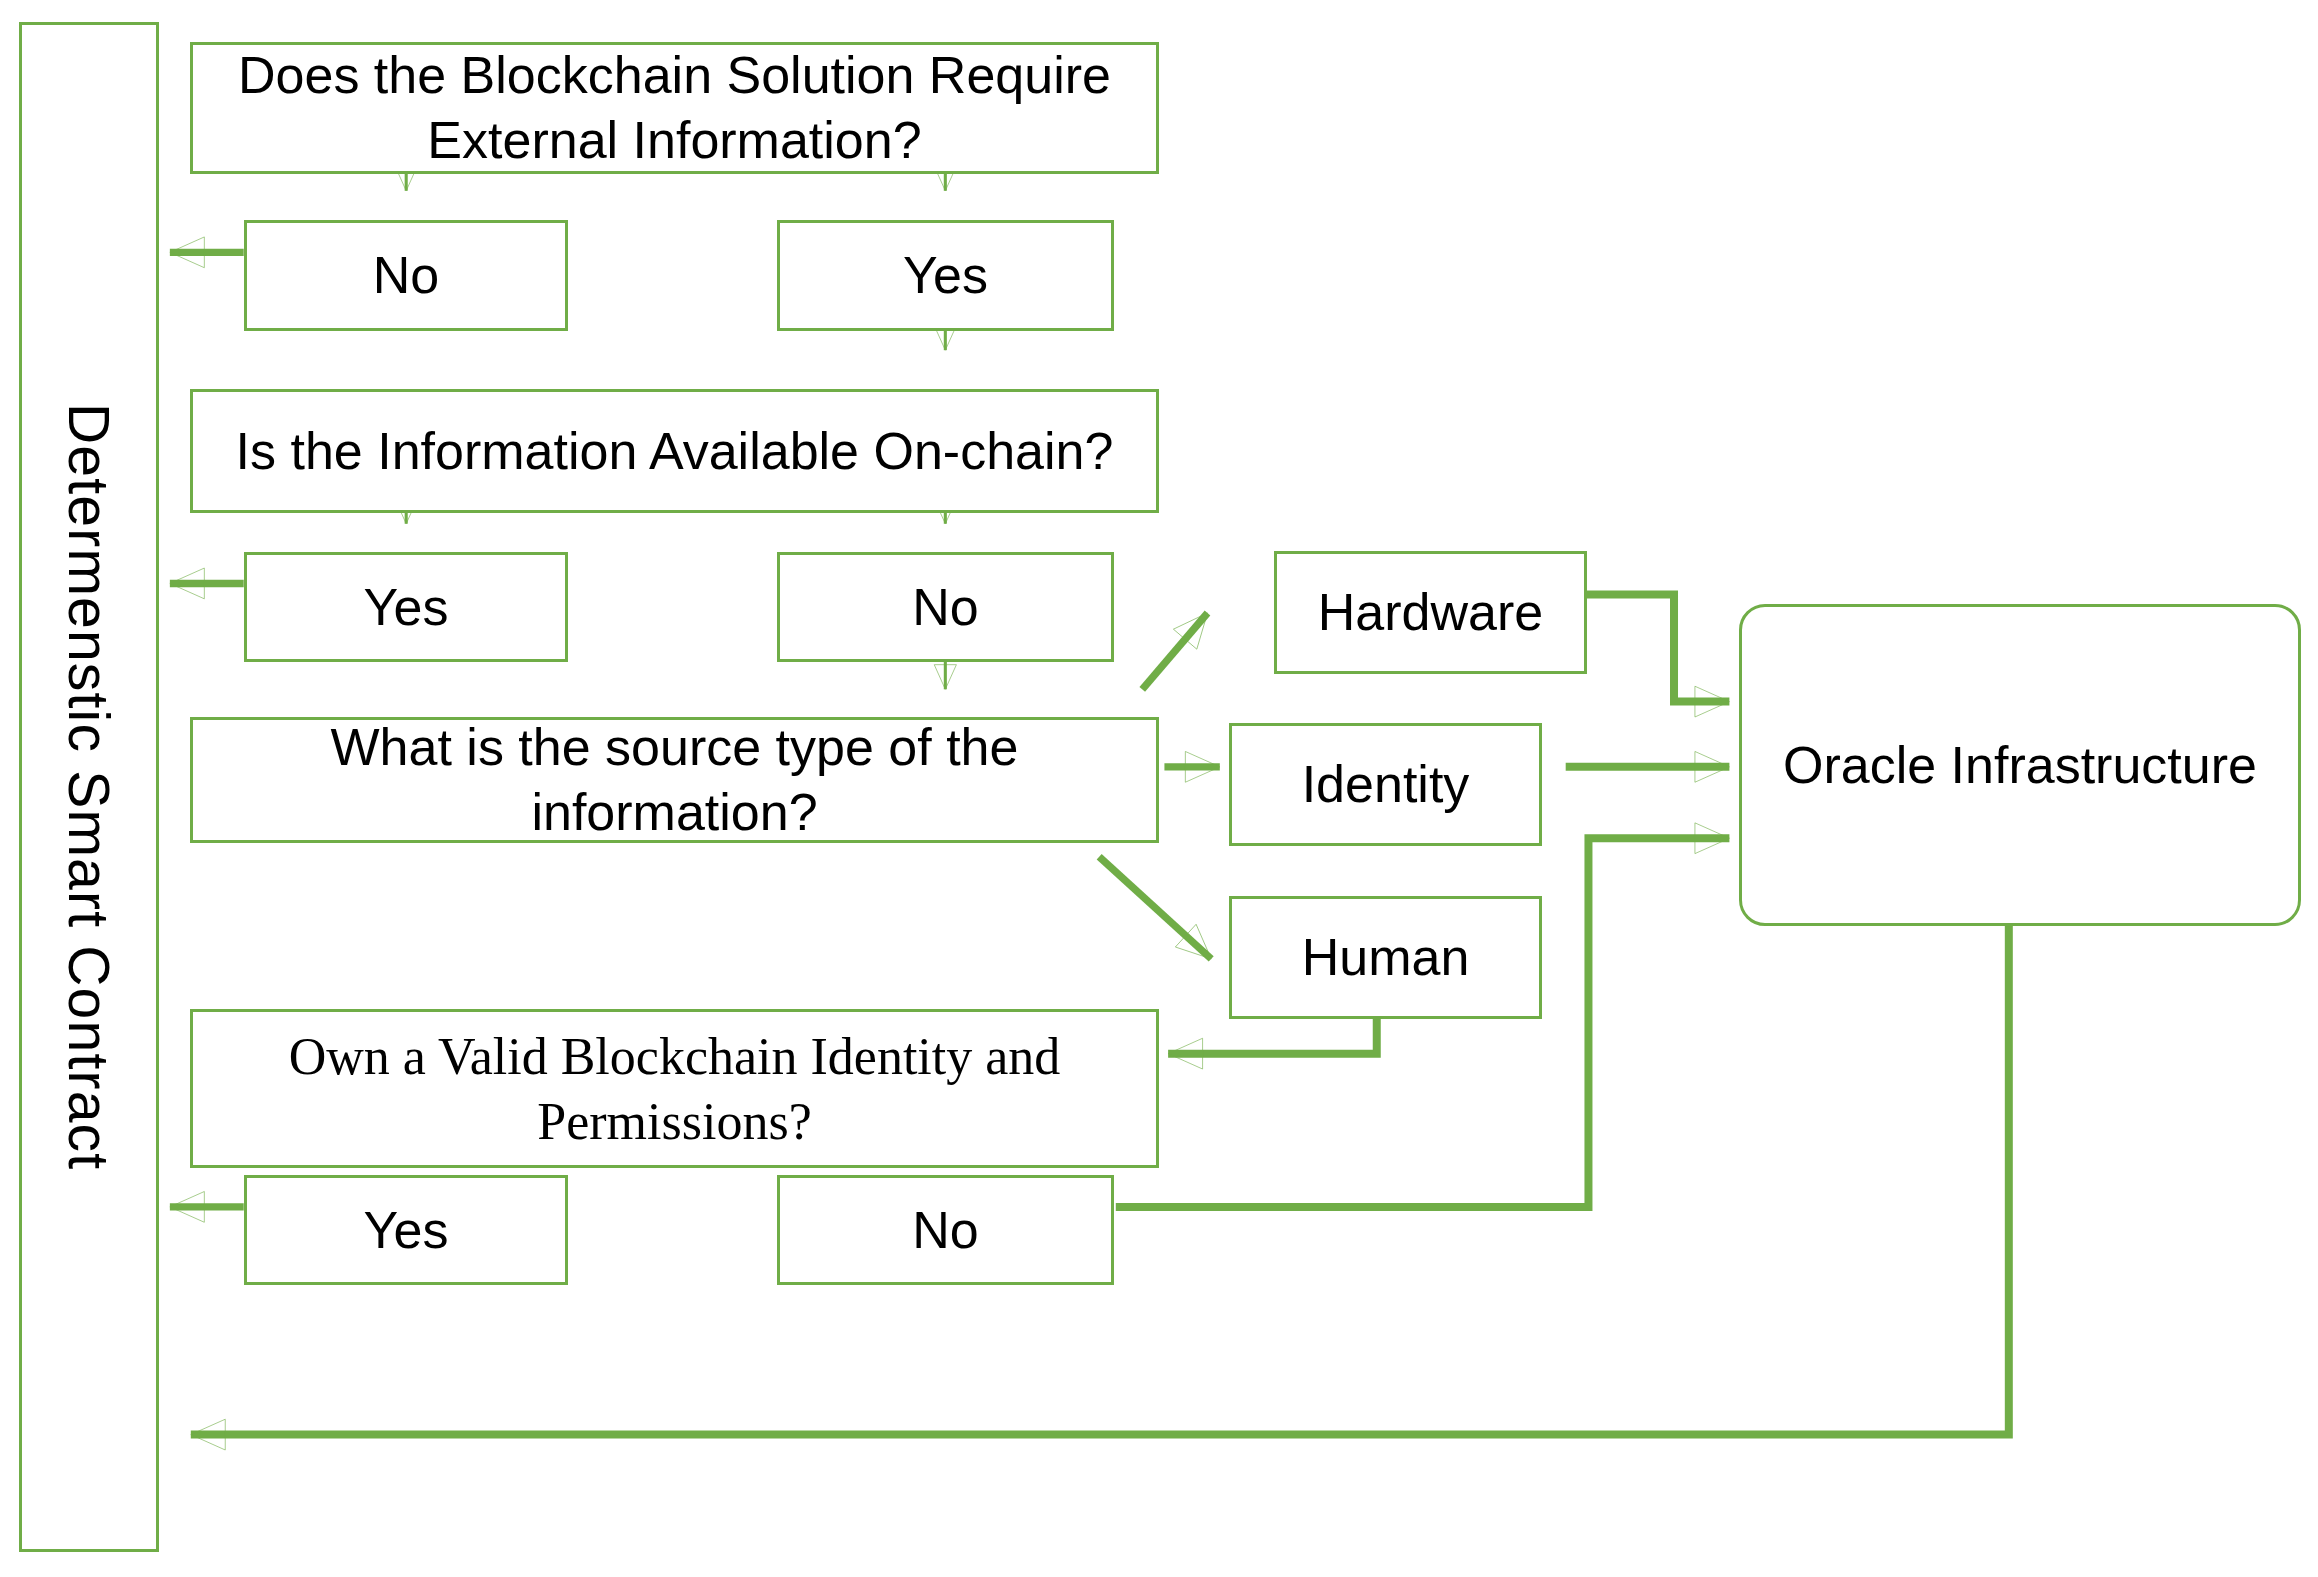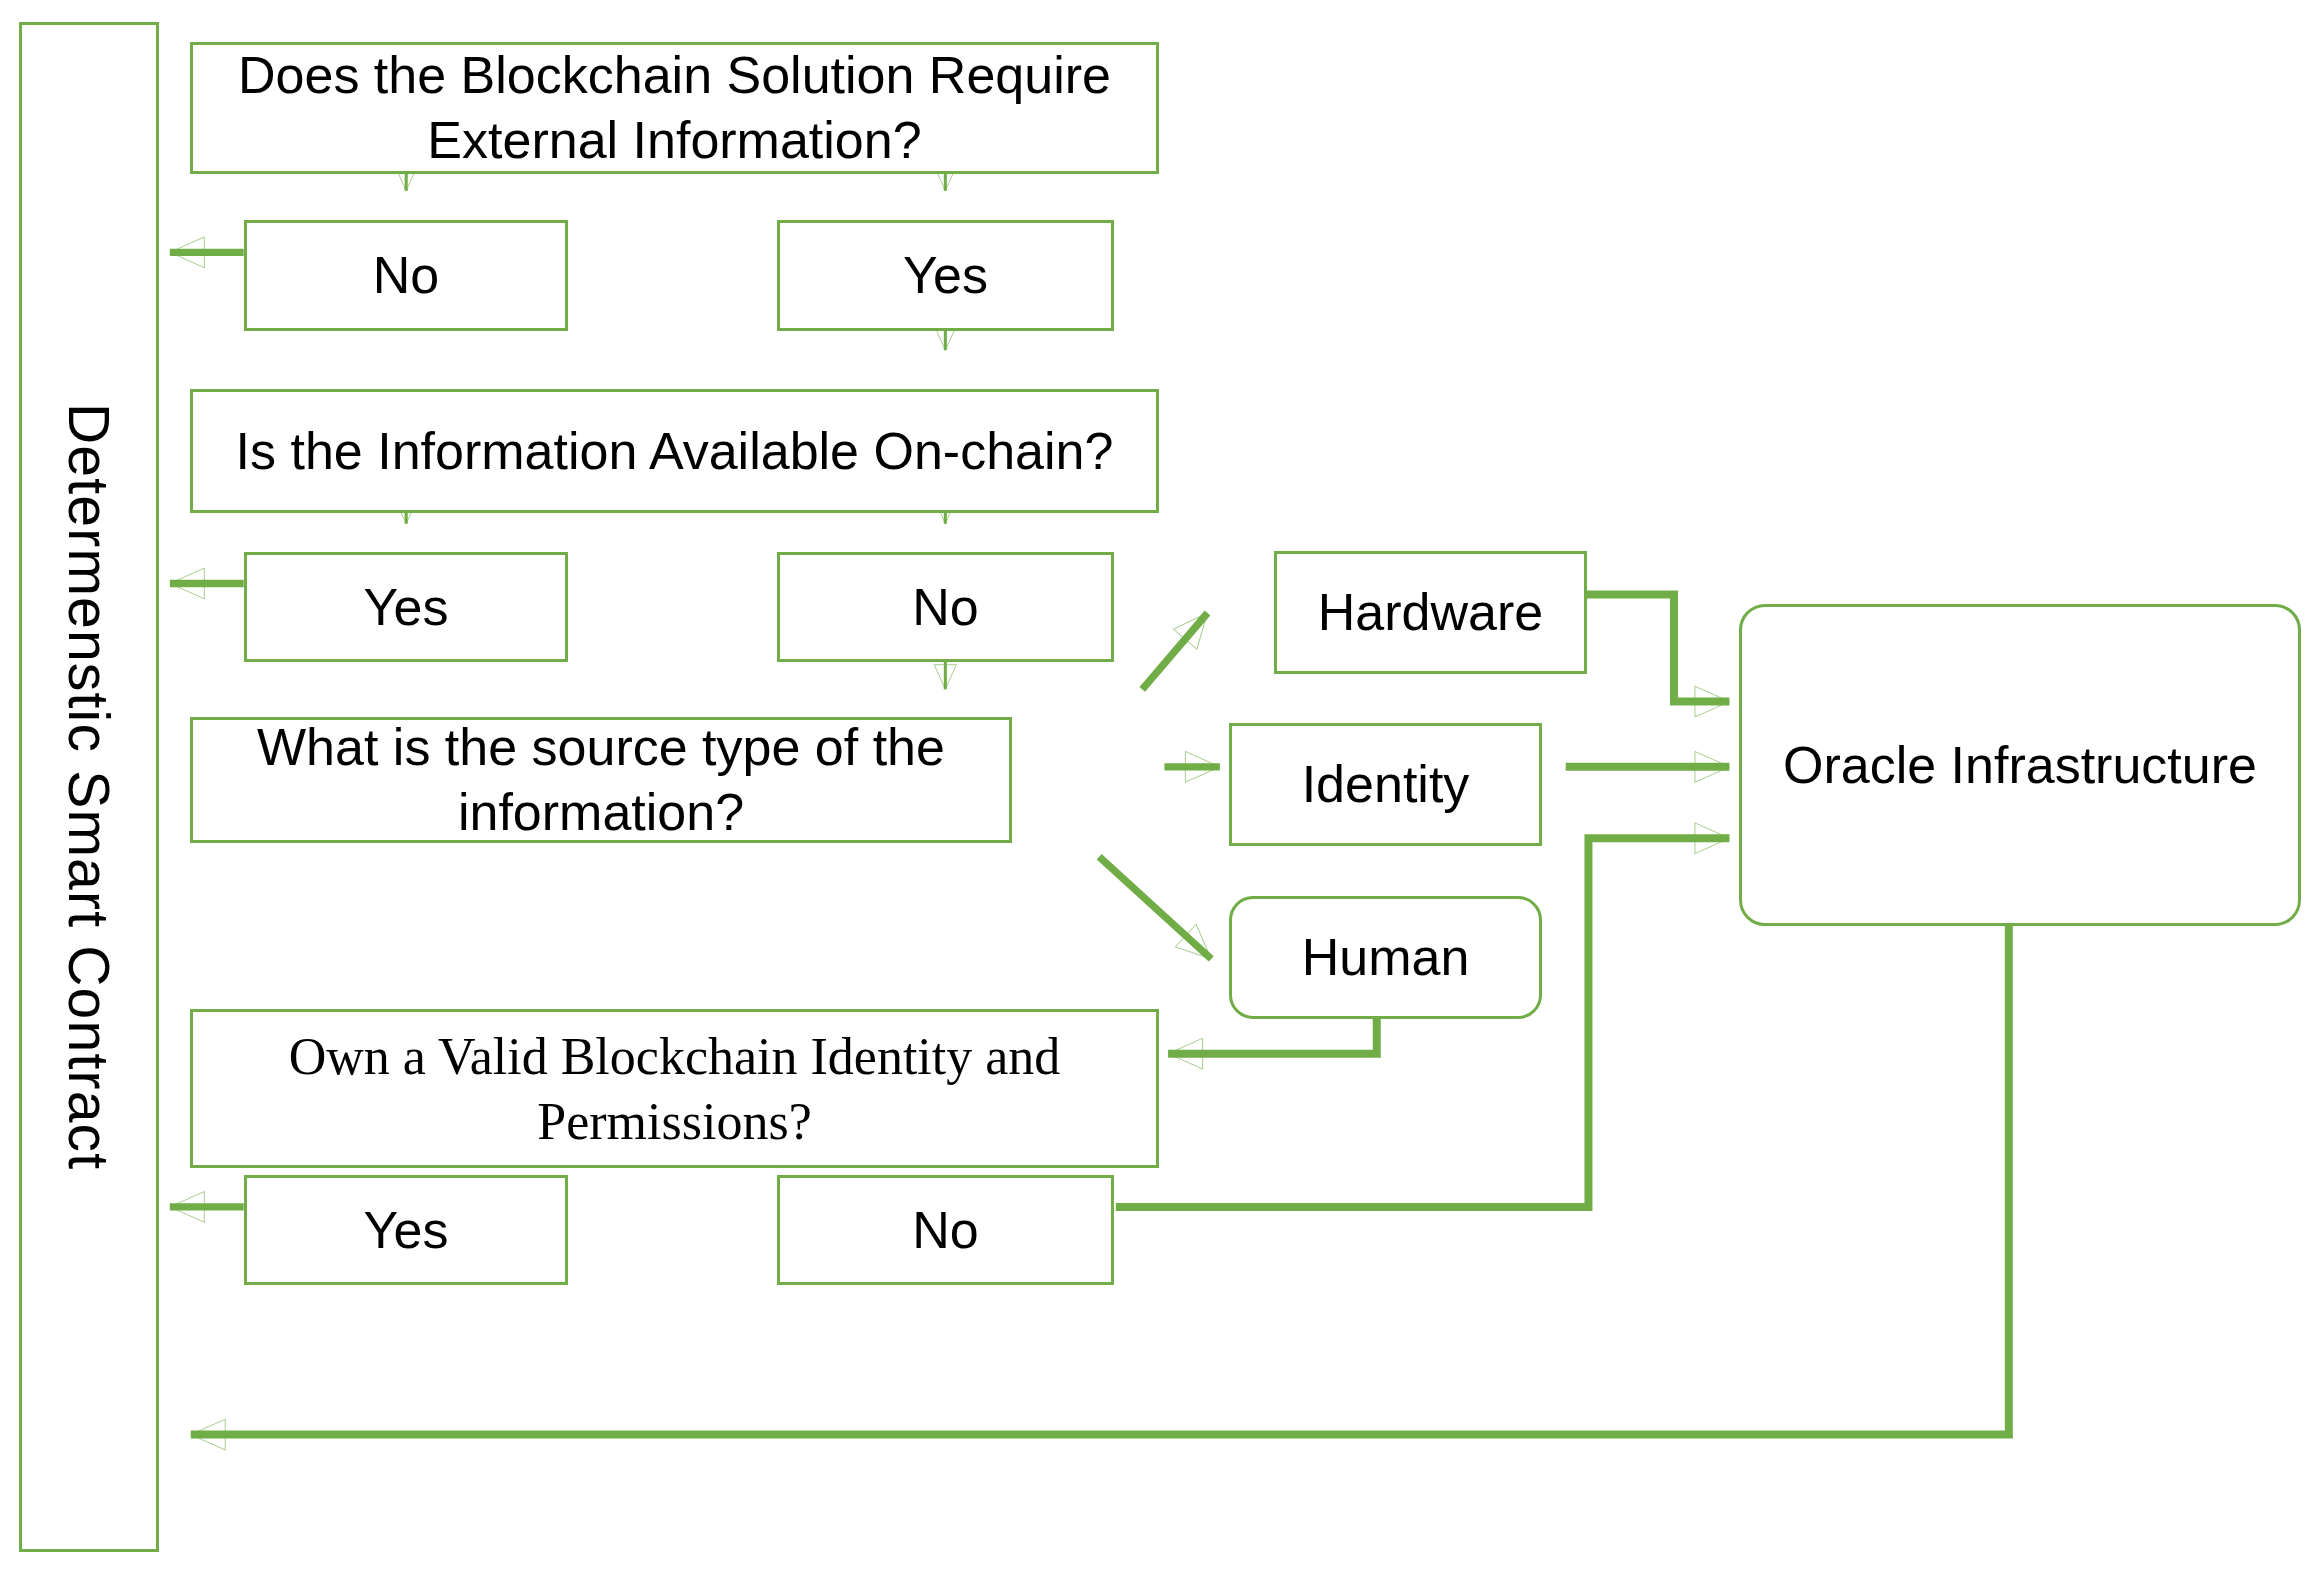--- a/index.html
+++ b/index.html
@@ -103,33 +103,33 @@
   </div>
 
   <div class="box" style="left:244px;top:529px;width:324px;height:110px;">
     <span>Yes</span>
   </div>
 
   <div class="box" style="left:777px;top:529px;width:337px;height:110px;">
     <span>No</span>
   </div>
 
-  <div class="box" style="left:190px;top:694px;width:822px;height:126px;">
+  <div class="box" style="left:190px;top:694px;width:969px;height:126px;">
     <span>What is the source type of the information?</span>
   </div>
 
   <div class="box" style="left:1274px;top:528px;width:313px;height:123px;">
     <span>Hardware</span>
   </div>
 
   <div class="box" style="left:1229px;top:700px;width:313px;height:123px;">
     <span>Identity</span>
   </div>
 
-  <div class="box" style="left:1229px;top:873px;width:313px;height:123px;border-radius:24px;">
+  <div class="box" style="left:1229px;top:873px;width:313px;height:123px;">
     <span>Human</span>
   </div>
 
   <div class="box rounded" style="left:1739px;top:581px;width:562px;height:322px;">
     <span>Oracle Infrastructure</span>
   </div>
 
   <div class="box" style="left:190px;top:986px;width:969px;height:159px;font-family:Liberation Serif, serif;">
     <span>Own a Valid Blockchain Identity and Permissions?</span>
   </div>

